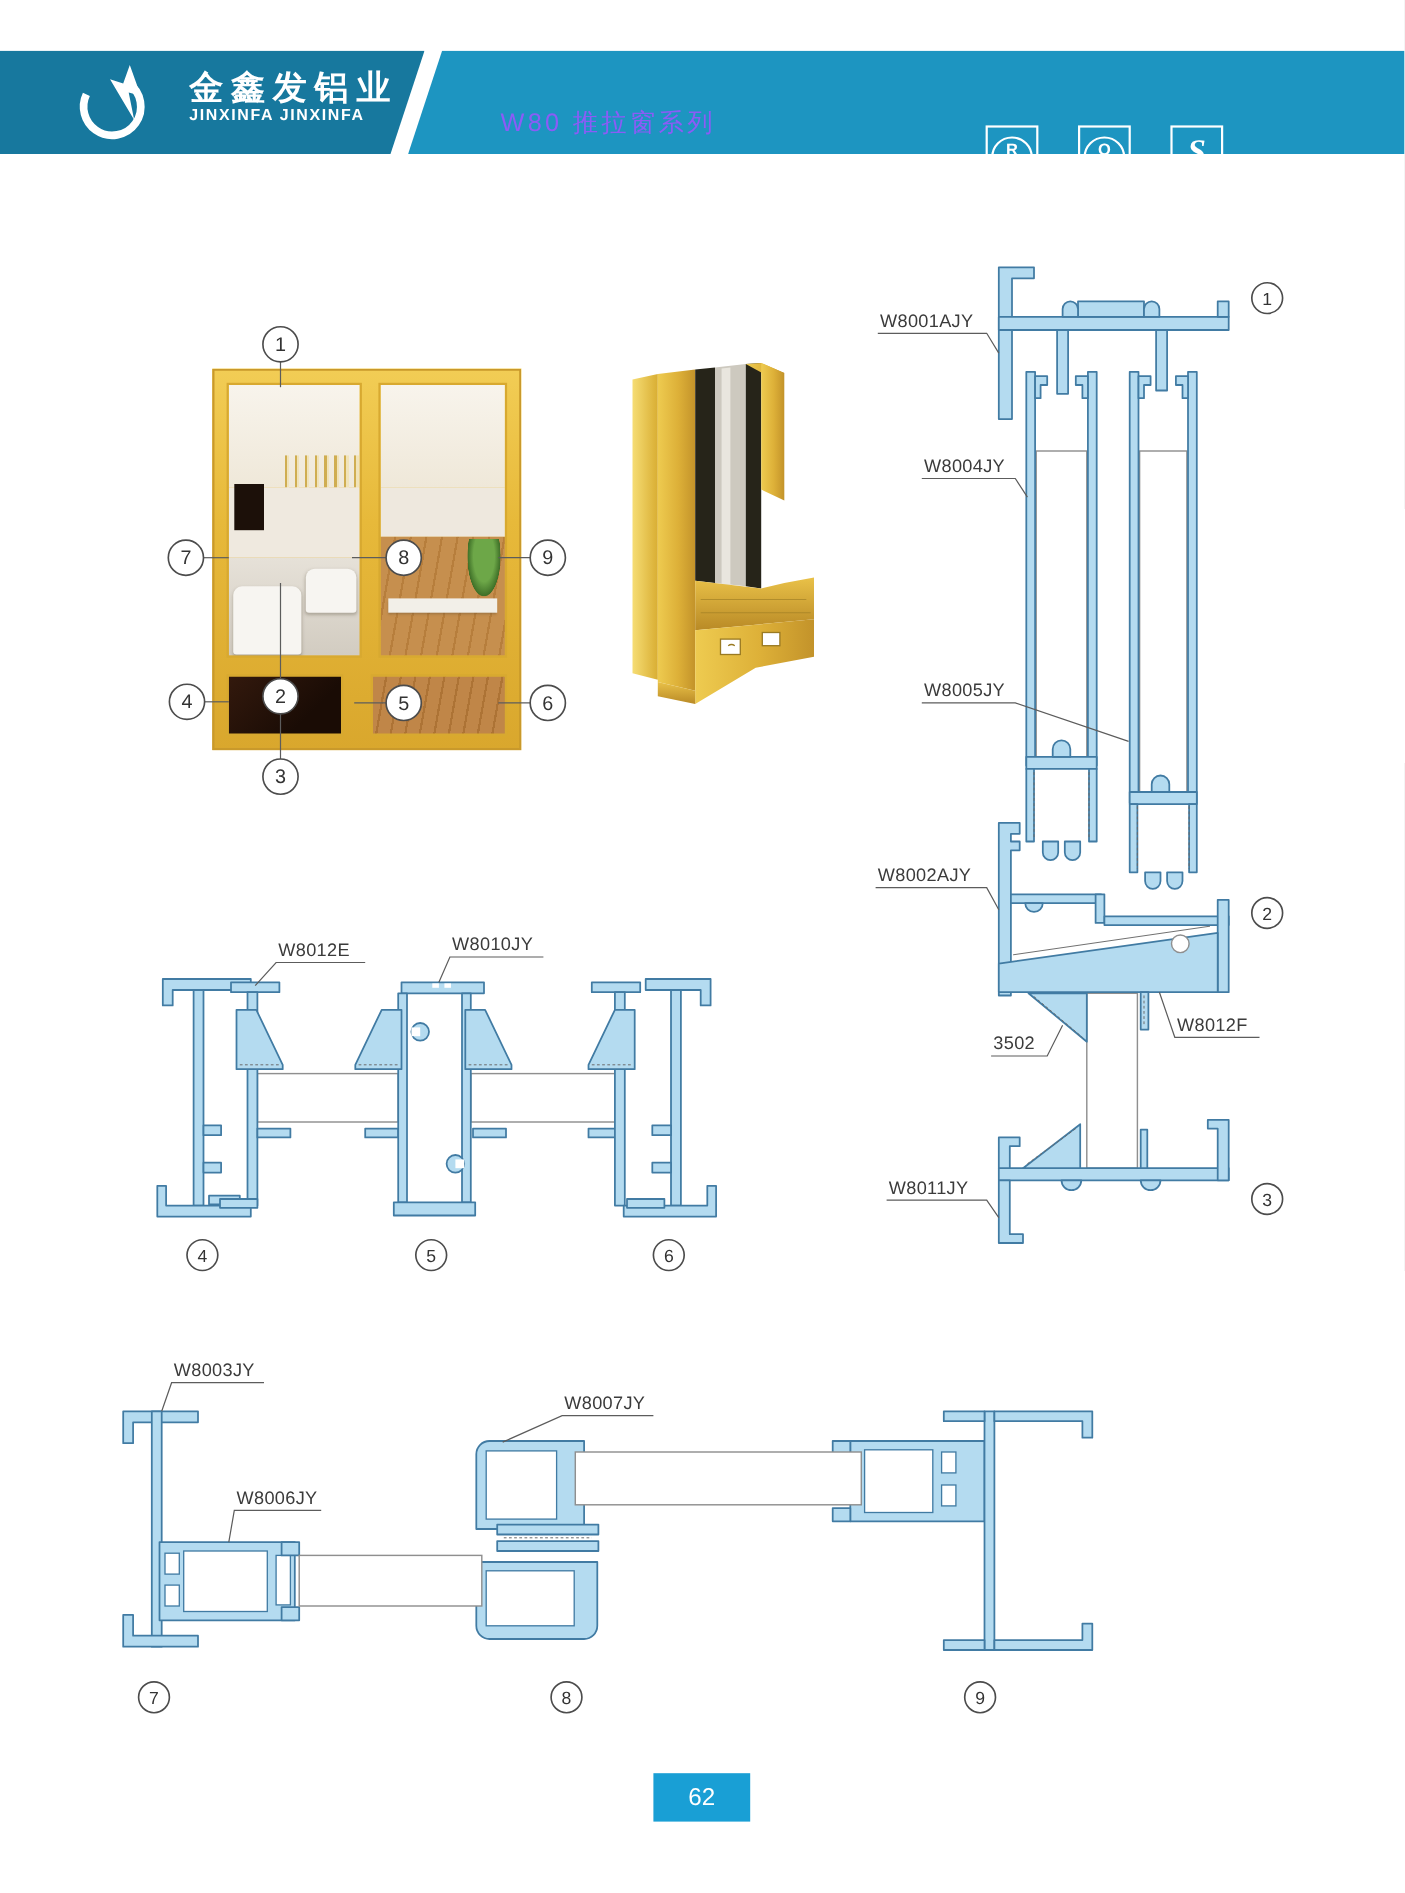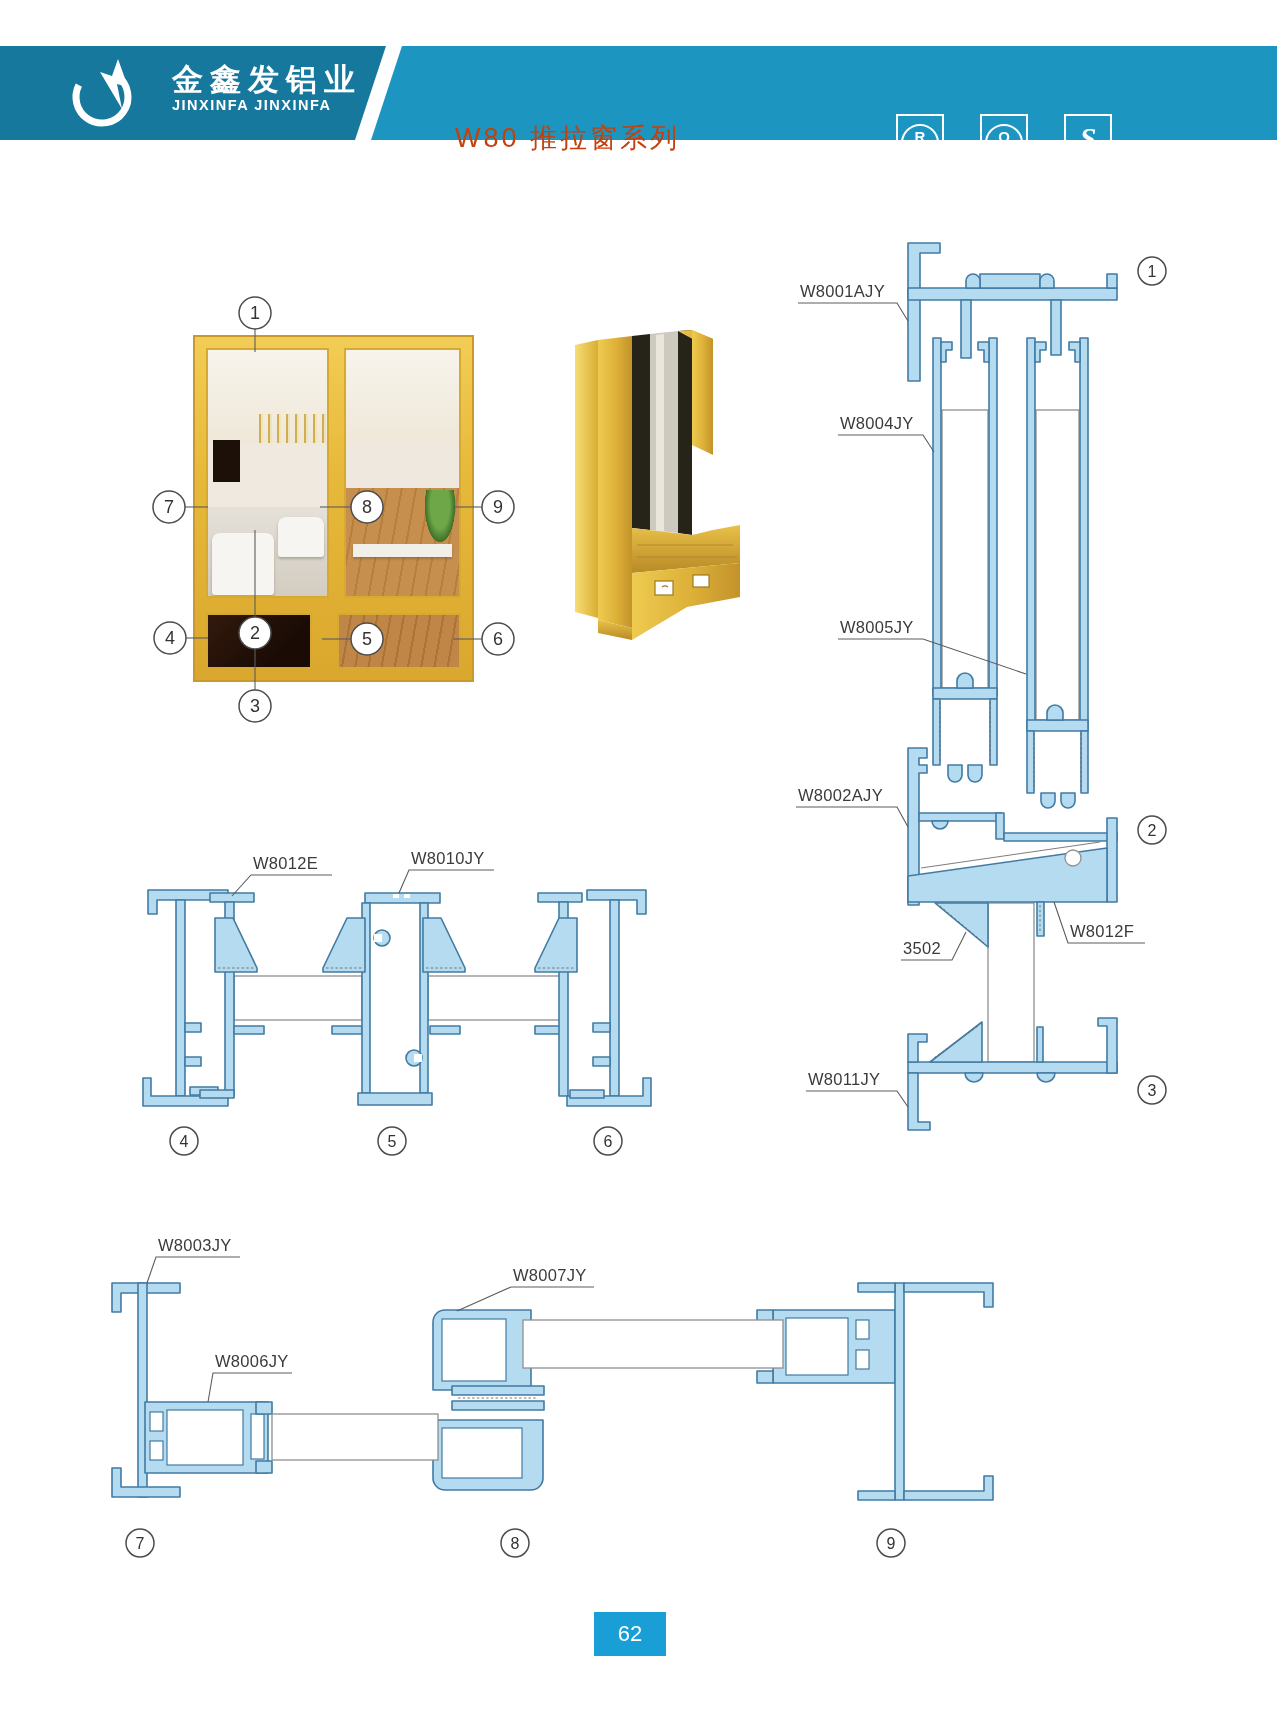--- a/index.html
+++ b/index.html
@@ -10,22 +10,22 @@
   .header{position:absolute;left:0;top:46px;width:1277px;height:94px;}
   .header .blk{position:absolute;top:0;height:94px;}
   .hdr-left{left:0;width:1277px;background:#17789e;
             clip-path:polygon(0 0,386px 0,355px 100%,0 100%);}
   .hdr-right{left:0;width:1277px;background:#1d95c1;
             clip-path:polygon(402px 0,100% 0,100% 100%,371px 100%);}
   .logo{position:absolute;left:58px;top:11px;}
   .brand{position:absolute;left:172px;top:17px;color:#fff;}
   .brand-cn{font-size:31px;font-weight:bold;letter-spacing:7px;line-height:1.1;text-align:right;}
   .brand-en{font-size:14.5px;font-weight:bold;letter-spacing:1.5px;}
-  .series-title{position:absolute;left:455px;top:50px;color:#c2410c;font-size:27px;
-                font-weight:500;letter-spacing:3px;margin-top:24px;}
+  .series-title{position:absolute;left:455px;top:50px;color:#8b5cf6;font-size:23px;
+                font-weight:500;letter-spacing:3px;}
   .title-arrow{position:absolute;left:748px;top:100px;}
   .badges{position:absolute;left:896px;top:68px;display:flex;gap:36px;}
   .badge{width:48px;height:58px;border:2px solid #fff;box-sizing:border-box;
          display:flex;align-items:center;justify-content:center;position:relative;}
   .badge-circle{width:38px;height:38px;border:2px solid #fff;border-radius:50%;
          box-sizing:border-box;position:relative;text-align:center;}
   .badge-sym{display:block;margin-top:3px;color:#fff;font-size:15px;font-weight:bold;line-height:1.1;}
   .badge-cap{display:block;color:#fff;font-size:7px;font-weight:bold;letter-spacing:.5px;}
   .badge-s-sym{display:block;text-align:center;color:#fff;font-size:30px;font-weight:bold;
          font-family:"Liberation Serif",serif;font-style:italic;line-height:1;}
@@ -64,21 +64,21 @@
   .g{fill:#ffffff;stroke:#8f8f8f;stroke-width:1.3;}
   .ln{stroke:#5c5c5c;stroke-width:1.1;fill:none;}
   .thin{stroke:#6e6e6e;stroke-width:.9;fill:none;}
   .dash{stroke:#6b6b6b;stroke-width:.9;stroke-dasharray:2.5 2.2;fill:none;}
   .lbl{font:16.5px "Liberation Sans",sans-serif;fill:#3b3b3b;letter-spacing:.3px;}
   .co{fill:#fff;stroke:#4c4c4c;stroke-width:1.5;}
   .num{font:16px "Liberation Sans",sans-serif;fill:#333;text-anchor:middle;}
   .numL{font:18px "Liberation Sans",sans-serif;fill:#333;text-anchor:middle;}
 
   
-  .page-badge{position:absolute;left:594px;top:1612px;width:72px;height:44px;
+  .page-badge{position:absolute;left:594px;top:1612px;width:88px;height:44px;
       background:#199fd5;color:#fff;font-size:22px;display:flex;align-items:center;justify-content:center;}
 </style>
 </head>
 <body>
 
 <div class="page">
 
   <div class="header">
     <div class="blk hdr-left"></div>
     <div class="blk hdr-right"></div>

